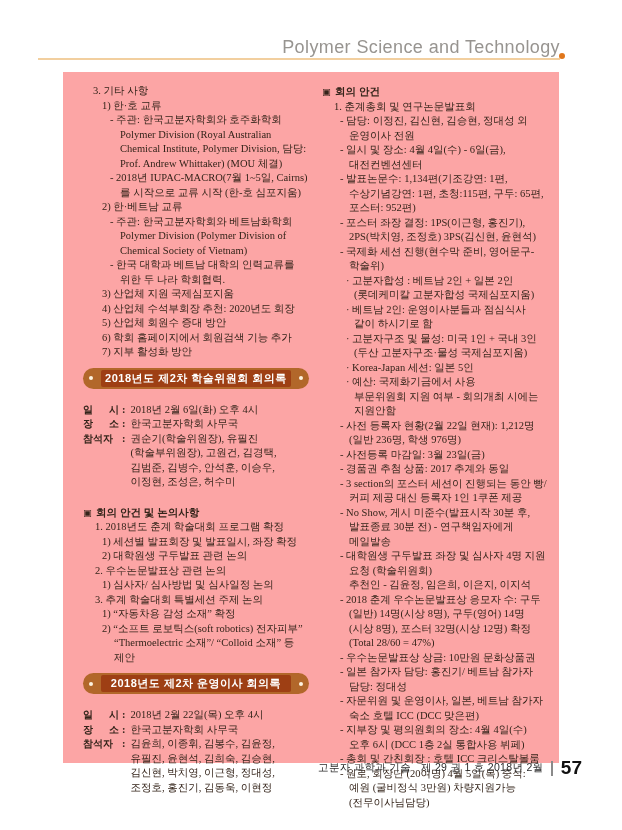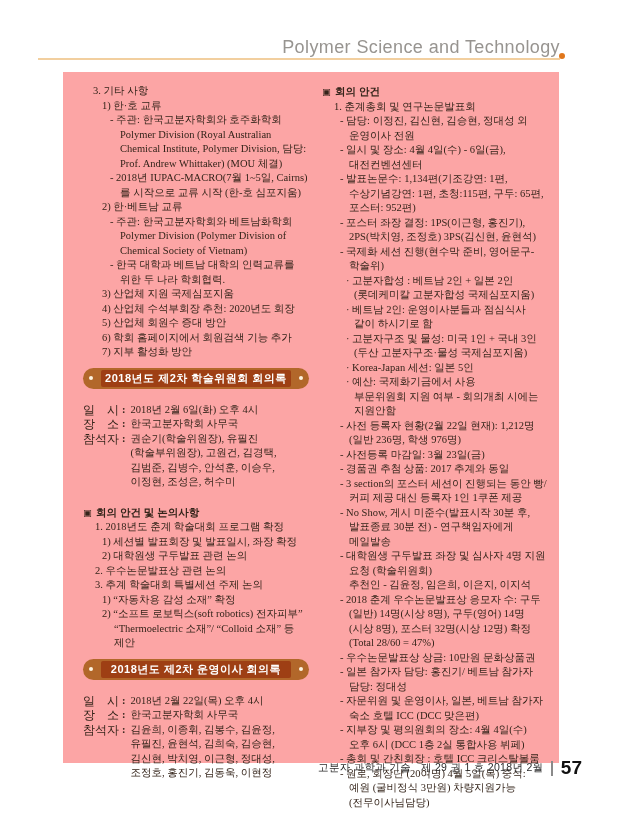--- a/index.html
+++ b/index.html
@@ -49,23 +49,23 @@
   .banner-inner {
     flex: 1; margin: 0 8px; height: 17px; line-height: 17px;
     background: #9e3f14; border-radius: 2px;
     color: #ffffff; text-align: center;
     font-family: "Liberation Sans", "DejaVu Sans", sans-serif;
     font-weight: bold; font-size: 11px; letter-spacing: 0.5px;
     white-space: nowrap; overflow: hidden;
   }
   .kv { display: flex; align-items: flex-start; }
   .kv-label {
-    flex: 0 0 36px; font-weight: normal;
+    flex: 0 0 36px; font-weight: bold;
     font-family: "Liberation Sans", "DejaVu Sans", sans-serif;
-    font-size: 12px;
+    font-size: 10px;
     text-align: justify; text-align-last: justify;
   }
   .kv-colon { flex: 0 0 auto; padding: 0 5px 0 3px; font-weight: bold; }
   .kv-value { flex: 1; word-break: keep-all; overflow-wrap: break-word; }
   .page-footer {
     position: absolute; top: 757px; right: 40px;
     display: flex; align-items: center;
     font-family: "Liberation Sans", "DejaVu Sans", sans-serif;
     font-size: 10.5px; color: #2b2b2b;
   }
@@ -116,20 +116,21 @@
     <span class="kv-value">권순기(학술위원장), 유필진(학술부위원장), 고원건, 김경택, 김범준, 김병수, 안석훈, 이승우, 이정현, 조성은, 허수미</span>
   </div>
       <div class="gap"></div>
       <div class="heading">
     <span class="sq">▣</span><span>회의 안건 및 논의사항</span>
   </div>
       <div class="line" style="padding-left: 12px;">1. 2018년도 춘계 학술대회 프로그램 확정</div>
       <div class="line" style="padding-left: 19px;">1) 세션별 발표회장 및 발표일시, 좌장 확정</div>
       <div class="line" style="padding-left: 19px;">2) 대학원생 구두발표 관련 논의</div>
       <div class="line" style="padding-left: 12px;">2. 우수논문발표상 관련 논의</div>
+      <div class="line" style="padding-left: 19px;">1) 심사자/ 심사방법 및 심사일정 논의</div>
       <div class="line" style="padding-left: 12px;">3. 추계 학술대회 특별세션 주제 논의</div>
       <div class="line" style="padding-left: 19px;">1) “자동차용 감성 소재” 확정</div>
       <div class="line" style="padding-left: 19px;">2) “소프트 로보틱스(soft robotics) 전자피부”</div>
       <div class="line" style="padding-left: 31px;">“Thermoelectric 소재”/ “Colloid 소재” 등 제안</div>
       <div class="banner">
     <span class="dot"></span>
     <span class="banner-inner">2018년도 제2차 운영이사 회의록</span>
     <span class="dot"></span>
   </div>
       <div class="kv">

